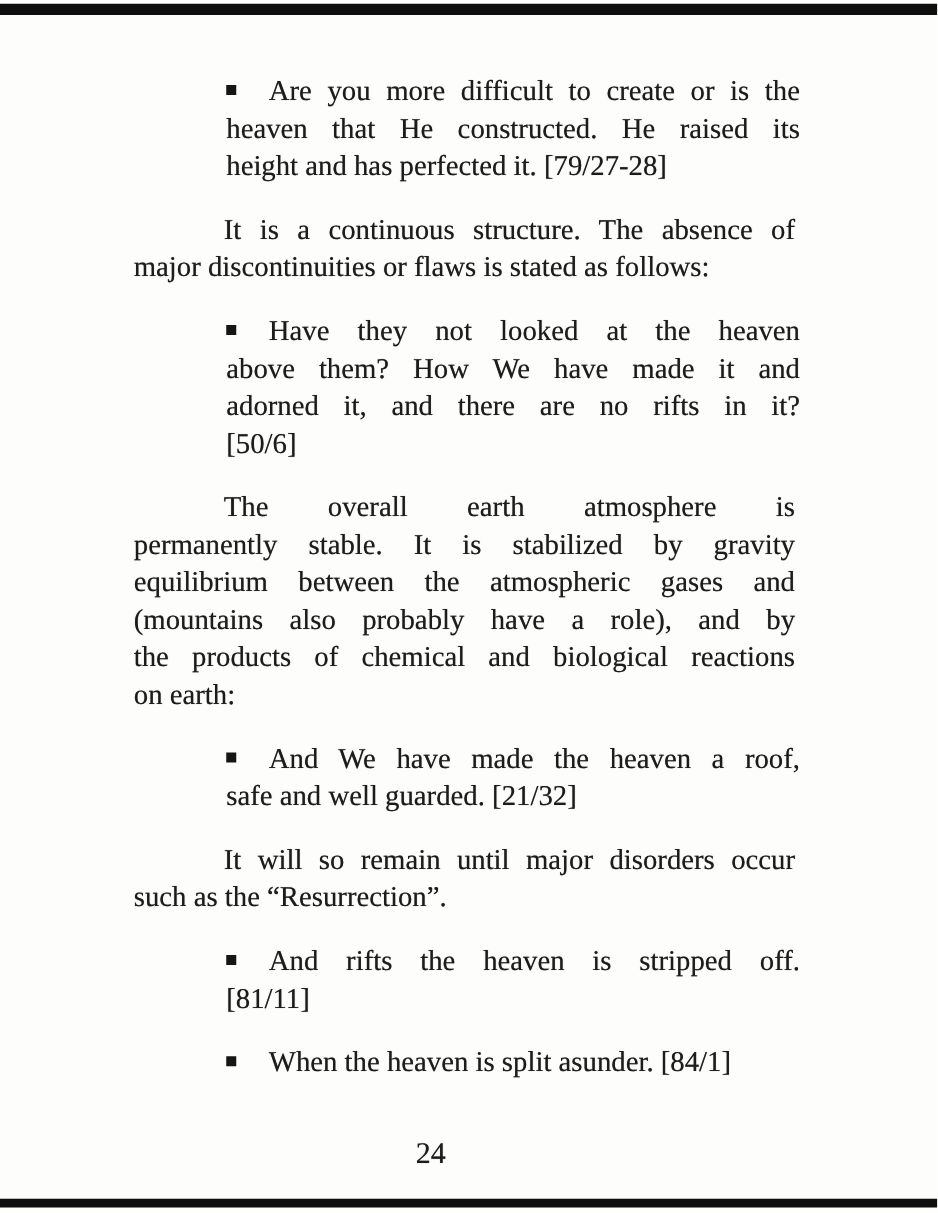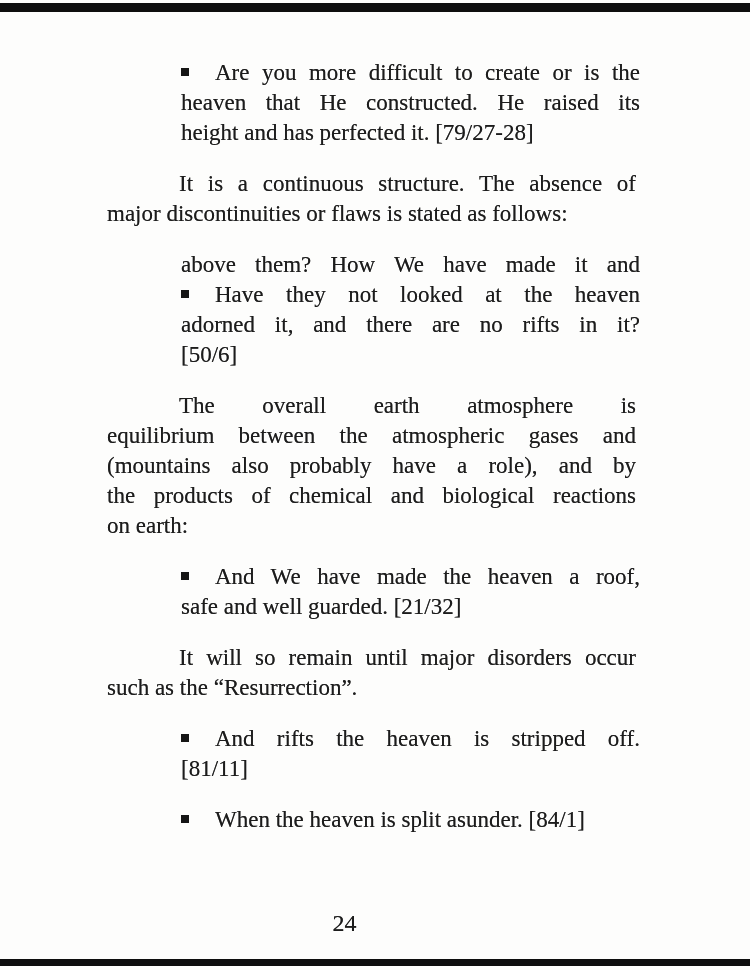--- a/index.html
+++ b/index.html
@@ -69,27 +69,28 @@
       <div class="block bullet">
         <div class="line jline"><span class="bullet-marker"></span><span>Are you more difficult to create or is the</span></div>
         <div class="line jline">heaven that He constructed. He raised its</div>
         <div class="line lline">height and has perfected it. [79/27-28]</div>
       </div>
       <div class="block para">
         <div class="line jline indent">It is a continuous structure. The absence of</div>
         <div class="line lline">major discontinuities or flaws is stated as follows:</div>
       </div>
       <div class="block bullet">
+        <div class="line jline"><span class="bullet-marker"></span><span>Have they not looked at the heaven</span></div>
         <div class="line jline">above them? How We have made it and</div>
-        <div class="line jline"><span class="bullet-marker"></span><span>Have they not looked at the heaven</span></div>
         <div class="line jline">adorned it, and there are no rifts in it?</div>
         <div class="line lline">[50/6]</div>
       </div>
       <div class="block para">
         <div class="line jline indent">The overall earth atmosphere is</div>
+        <div class="line jline">permanently stable. It is stabilized by gravity</div>
         <div class="line jline">equilibrium between the atmospheric gases and</div>
         <div class="line jline">(mountains also probably have a role), and by</div>
         <div class="line jline">the products of chemical and biological reactions</div>
         <div class="line lline">on earth:</div>
       </div>
       <div class="block bullet">
         <div class="line jline"><span class="bullet-marker"></span><span>And We have made the heaven a roof,</span></div>
         <div class="line lline">safe and well guarded. [21/32]</div>
       </div>
       <div class="block para">

